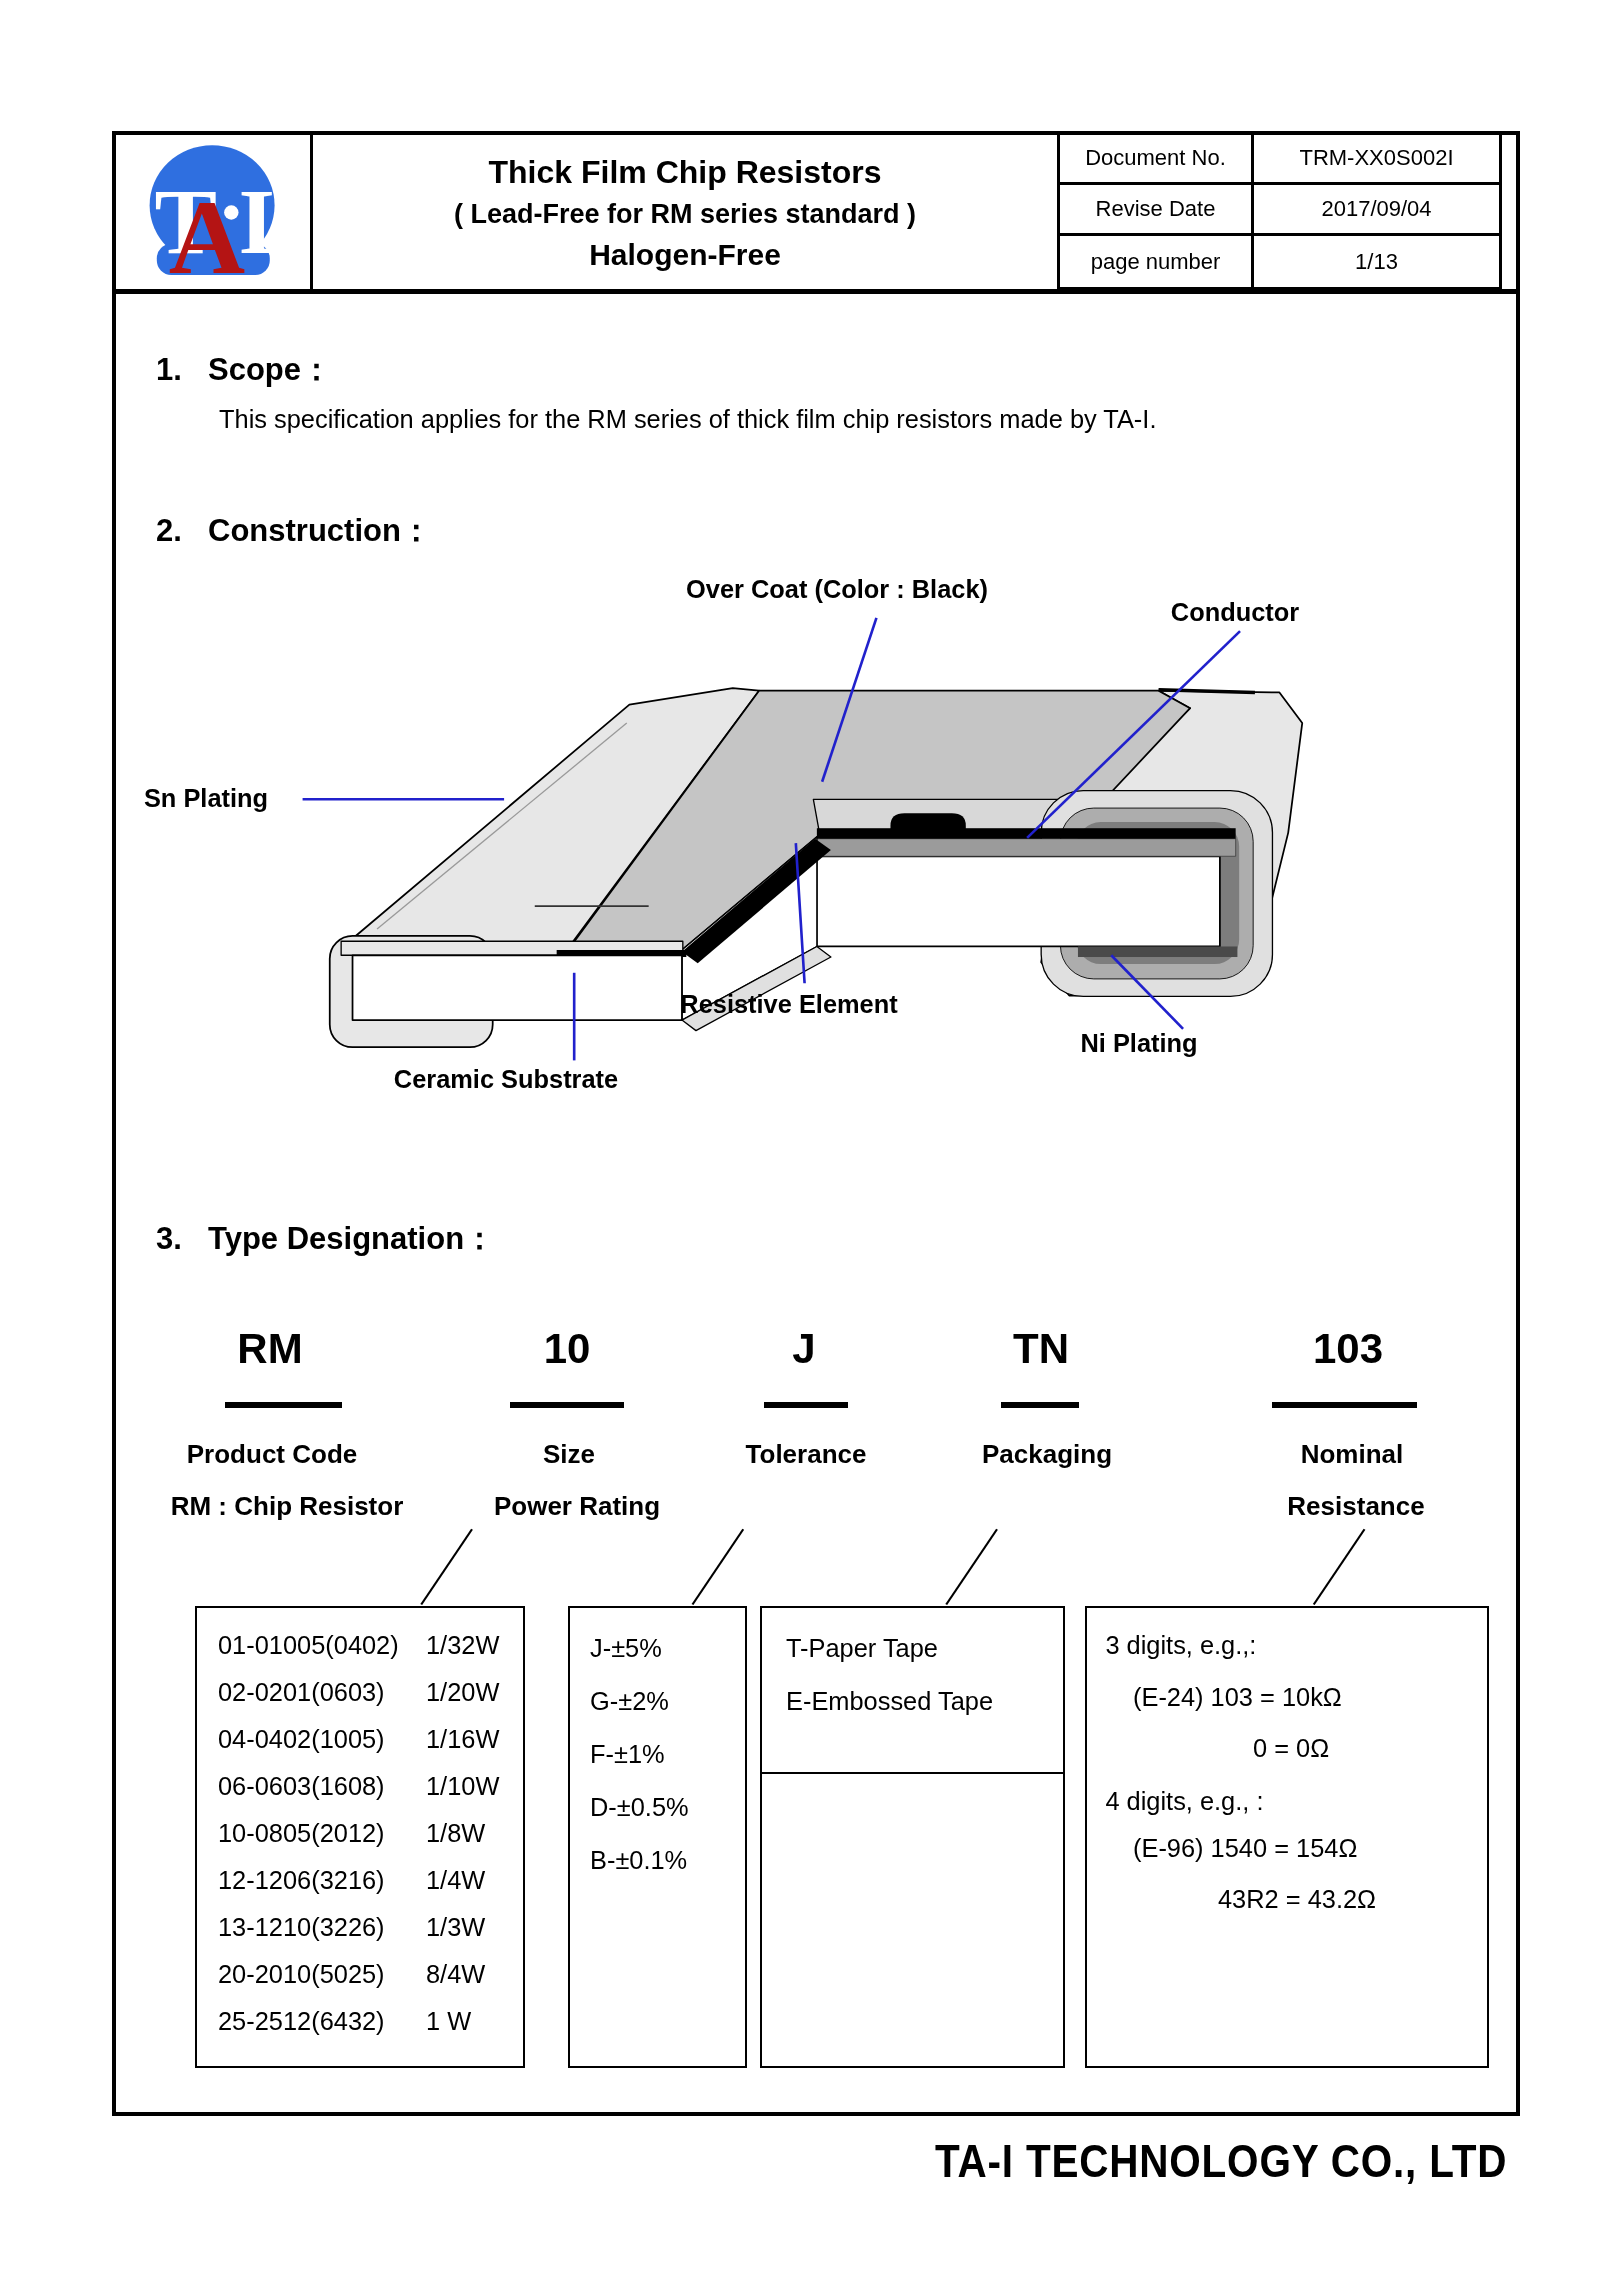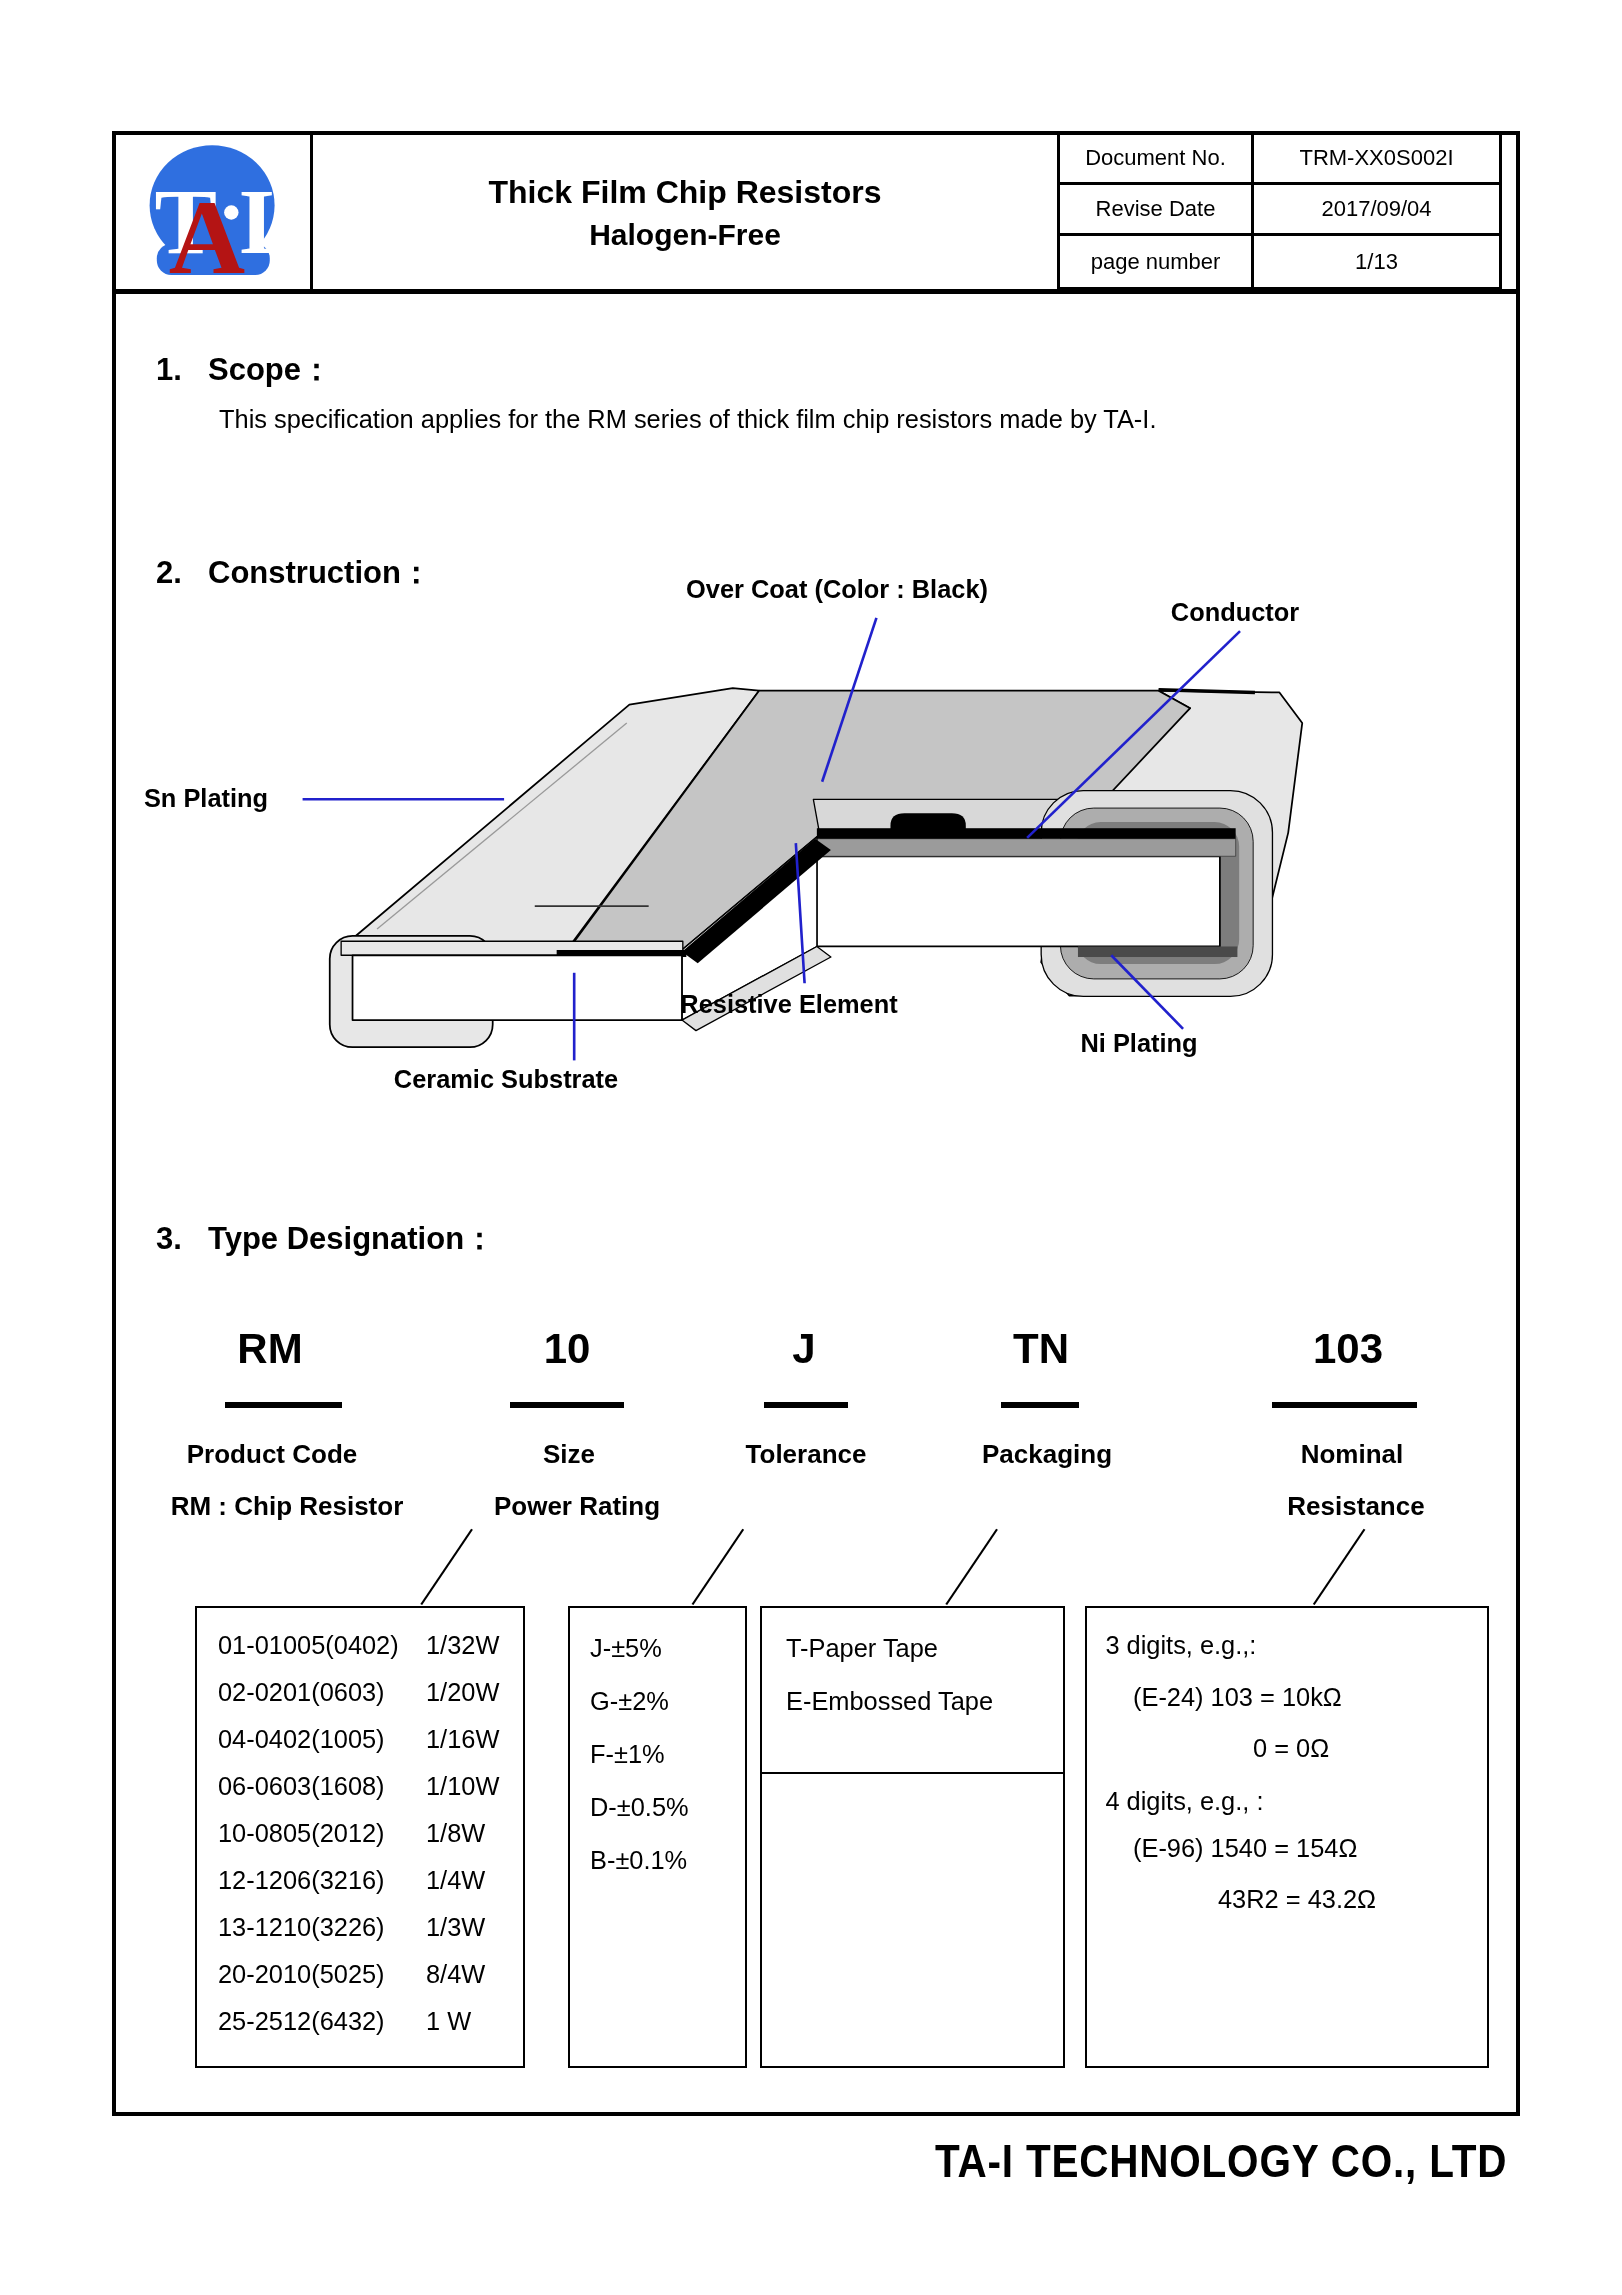--- a/index.html
+++ b/index.html
@@ -69,38 +69,39 @@
     <ellipse cx="60" cy="56" rx="52" ry="50" fill="#2f6fe0"></ellipse>
     <rect x="14" y="88" width="94" height="26" rx="12" fill="#2f6fe0"></rect>
     <text x="12" y="96" font-family="Liberation Serif, serif" font-weight="bold" font-size="78" fill="#ffffff">T</text>
     <text x="82" y="96" font-family="Liberation Serif, serif" font-weight="bold" font-size="78" fill="#ffffff">I</text>
     <circle cx="76" cy="62" r="6" fill="#ffffff"></circle>
     <text x="24" y="112" font-family="Liberation Serif, serif" font-weight="bold" font-size="88" fill="#b41414">A</text>
   </svg>
 
   <div id="title-cell" class="abs">
     <div class="title-l1">Thick Film Chip Resistors</div>
+    <div class="title-l2">( Lead-Free for RM series standard )</div>
     <div class="title-l3">Halogen-Free</div>
   </div>
 
   <div id="info-table" class="abs">
     <div class="cell lbl r1">Document No.</div>
     <div class="cell r1">TRM-XX0S002I</div>
     <div class="cell lbl r2">Revise Date</div>
     <div class="cell r2">2017/09/04</div>
     <div class="cell lbl">page number</div>
     <div class="cell">1/13</div>
   </div>
 
   <div class="abs heading" style="left:156px; top:349px;">
     <span class="num">1.</span><span>Scope：</span>
   </div>
   <div class="abs bodytext" style="left:219px; top:405px;">This specification applies for the RM series of thick film chip resistors made by TA-I.</div>
 
-  <div class="abs heading" style="left:156px; top:510px;margin-top:42px;">
+  <div class="abs heading" style="left:156px; top:510px;">
     <span class="num">2.</span><span>Construction：</span>
   </div>
 
   <svg class="abs" style="left:114px; top:561px;" width="1411" height="587" viewBox="0 0 1610 670">
     <g stroke="#000" stroke-width="2" stroke-linejoin="round" fill="none">
       <polygon points="259,442 518,442 736,148 706,145 588,164" fill="#e7e7e7"></polygon>
       <line x1="300" y1="420" x2="585" y2="185" stroke="#999" stroke-width="1.5"></line>
       <rect x="246" y="428" width="186" height="127" rx="26" fill="#e7e7e7"></rect>
       <polygon points="1192,148 1330,150 1356,185 1340,310 1302,465 1252,496 1090,496 1058,458 1068,400 1090,300 1228,168" fill="#e7e7e7"></polygon>
       <polygon points="736,148 1192,148 1228,168 1090,315 802,315 648,444 518,444" fill="#c5c5c5"></polygon>

